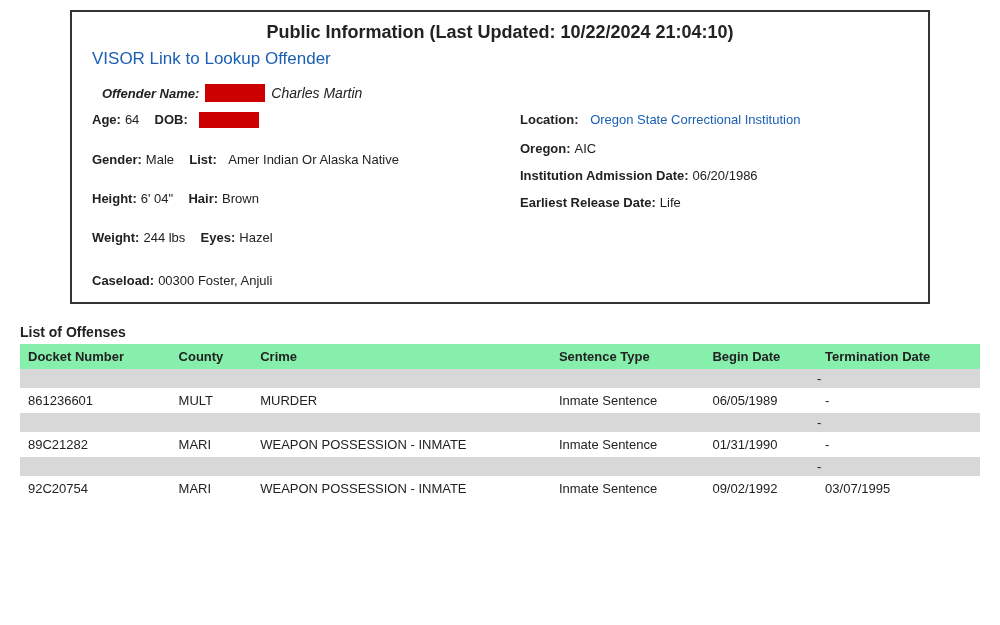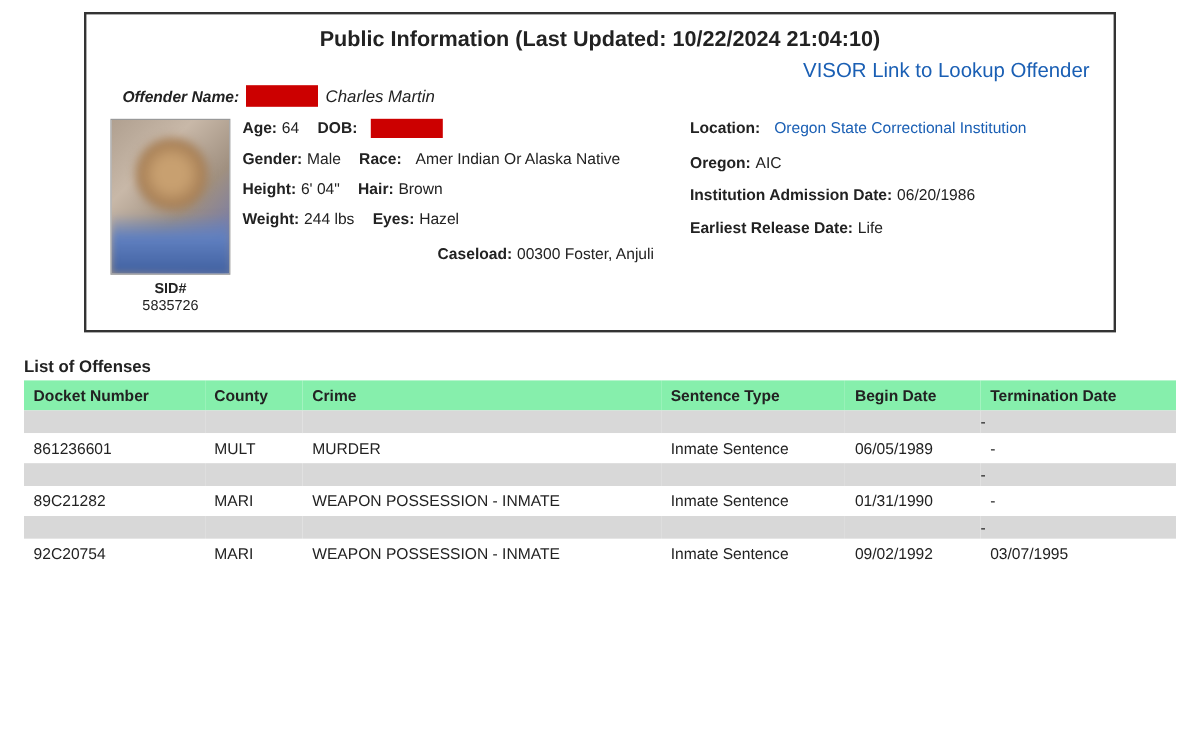--- a/index.html
+++ b/index.html
@@ -26,22 +26,22 @@
     }
 
     .card-title {
       text-align: center;
       font-weight: bold;
       font-size: 18px;
       margin-bottom: 6px;
     }
 
     .visor-link {
-      text-align: right;
-      margin-bottom: 2px;
+      text-align: left;
+      margin-bottom: 15px;
     }
 
     .visor-link a {
       color: #1a5fb4;
       font-size: 17px;
       text-decoration: none;
     }
 
     .offender-name-row {
       display: flex;
@@ -128,21 +128,21 @@
     .details-section {
       flex: 1;
       display: grid;
       grid-template-columns: 1fr 1fr;
       gap: 0 20px;
     }
 
     .left-details {
       display: flex;
       flex-direction: column;
-      gap: 10px;
+      gap: 24px;
     }
 
     .right-details {
       display: flex;
       flex-direction: column;
       gap: 12px;
       border-left: none;
       padding-left: 10px;
     }
 
@@ -174,21 +174,20 @@
       color: #1a5fb4;
       font-size: 13px;
       line-height: 1.3;
     }
 
     .caseload-row {
       display: flex;
       align-items: center;
       gap: 4px;
       margin-top: 4px;
-      justify-content: flex-end;
     }
 
     
     .offenses-section {
       max-width: 980px;
       margin: 18px auto;
     }
 
     .offenses-title {
       font-weight: bold;
@@ -246,46 +245,39 @@
     </div>
 
     <div class="offender-name-row">
       <span class="offender-name-label">Offender Name:</span>
       <span class="name-redacted">&nbsp;</span>
       <span class="offender-name-value">Charles Martin</span>
     </div>
 
     <div class="card-body">
 
-      <div class="photo-section">
-        <div class="photo-placeholder"></div>
-        <div class="sid-section">
-          <div class="sid-label">SID#</div>
-          <div>5835726</div>
-        </div>
-      </div>
 
       <div class="details-section">
 
         <div class="left-details">
 
           <div class="detail-row">
             <span class="detail-label">Age:</span>
             <span class="detail-value">64</span>
             &nbsp;&nbsp;
             <span class="detail-label">DOB:</span>
             &nbsp;
             <span class="dob-redacted">&nbsp;</span>
           </div>
 
           <div class="detail-row">
             <span class="detail-label">Gender:</span>
             <span class="detail-value">Male</span>
             &nbsp;&nbsp;
-            <span class="detail-label">Race:</span>
+            <span class="detail-label">List:</span>
             &nbsp;
             <span class="detail-value">Amer Indian Or Alaska Native</span>
           </div>
 
           <div class="detail-row">
             <span class="detail-label">Height:</span>
             <span class="detail-value">6' 04"</span>
             &nbsp;&nbsp;
             <span class="detail-label">Hair:</span>
             <span class="detail-value">Brown</span>

